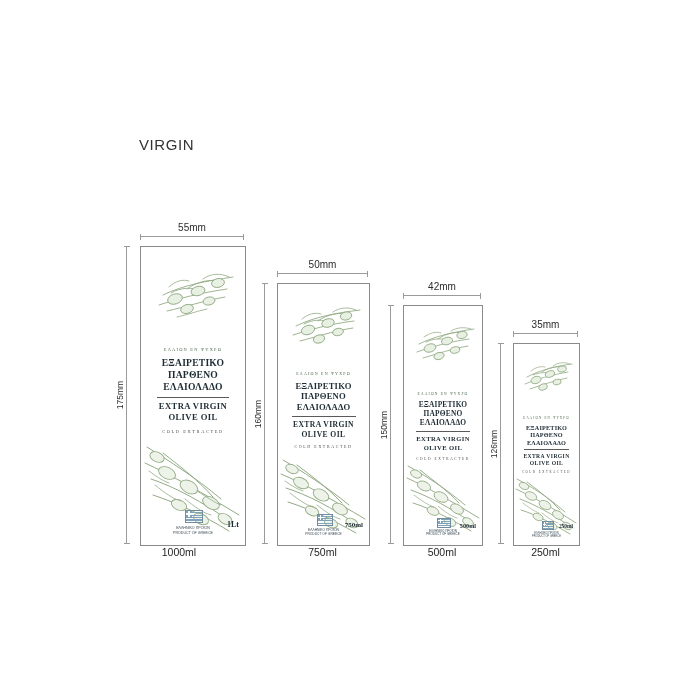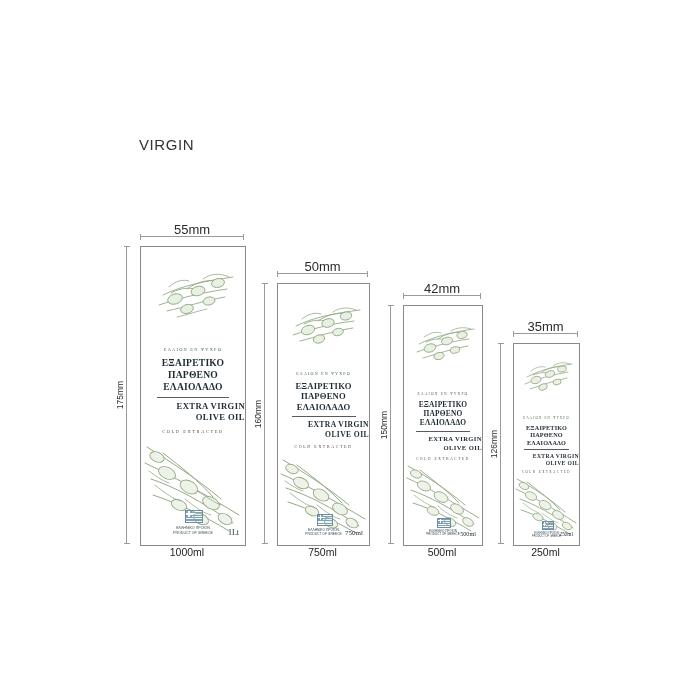--- a/index.html
+++ b/index.html
@@ -50,21 +50,21 @@
     top: -3px;
     width: 1px;
     height: 6px;
     background: #9a9a9a;
   }
   .dim-top::before { left: 0; }
   .dim-top::after { right: 0; }
 
   .dim-top-label {
     position: absolute;
-    font-size: 13px;
+    font-size: 10px;
     color: #2b2b2b;
     text-align: center;
     white-space: nowrap;
   }
 
   
   .dim-left {
     position: absolute;
     border-left: 1px solid #9a9a9a;
     width: 0;
@@ -128,34 +128,33 @@
   .rule {
     margin: 3px auto;
     height: 1px;
     background: #5a5a5a;
   }
   .eng-main {
     font-family: "Liberation Serif", serif;
     font-weight: bold;
     color: #1d2b33;
     letter-spacing: 0.4px;
-    text-align: right;
   }
   .cold {
     font-family: "Liberation Serif", serif;
     color: #4a4a4a;
     letter-spacing: 1.6px;
     white-space: nowrap;
   }
   .volume {
     position: absolute;
     right: 6px;
-    bottom: 8px;
+    bottom: 16px;
     font-family: "Liberation Serif", serif;
-    font-weight: normal;
+    font-weight: bold;
     color: #1d2b33;
   }
   .origin {
     position: absolute;
     left: 0;
     right: 0;
     bottom: 6px;
     text-align: center;
     font-family: "Liberation Sans", sans-serif;
     color: #35474f;
@@ -268,21 +267,21 @@
       <div class="stripe" style="top:8.4px; height:1.2px;"></div>
       <div class="canton" style="width:6px; height:6px;">
         <div class="cw-v" style="left:2.4px; top:0; width:1.2px; height:6px;"></div>
         <div class="cw-h" style="top:2.4px; left:0; height:1.2px; width:6px;"></div>
       </div>
     </div>
 
     <div class="volume" style="font-size:8px;">1Lt</div>
   </div>
 
-  <div class="caption" style="left:135px; top:546px; width:104px;">1000ml</div>
+  <div class="caption" style="left:127px; top:546px; width:104px;">1000ml</div>
 </div>
 
 <div class="label-group">
 
   <div class="dim-top" style="left:277px; top:273px; width:91px;"></div>
   <div class="dim-top-label" style="left:277px; top:259px; width:91px;">50mm</div>
 
   <div class="dim-left" style="left:264px; top:283px; height:261px;"></div>
   <div class="dim-left-label" style="left:228px; top:409px; width:60px; text-align:center;">160mm</div>
 

